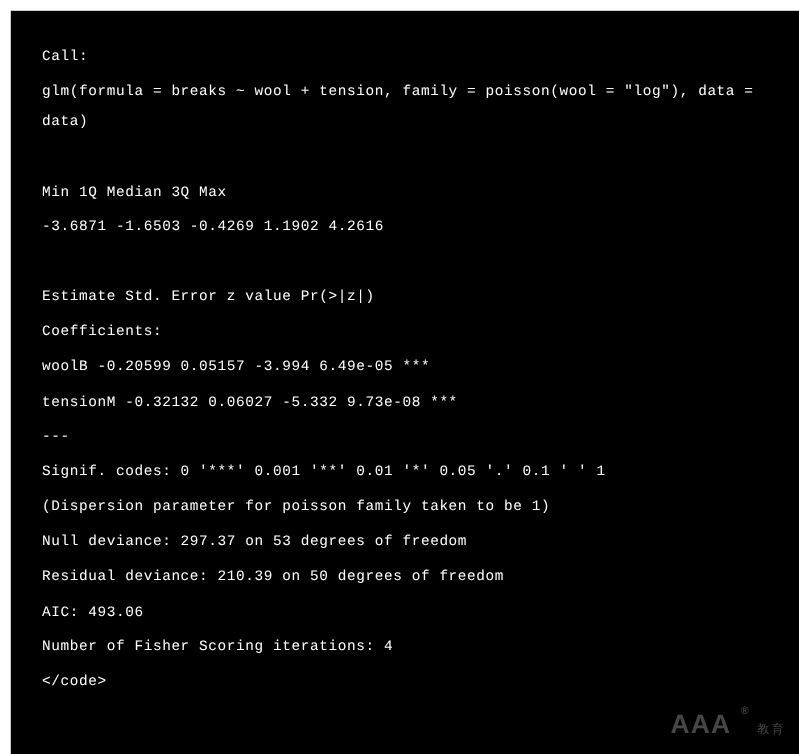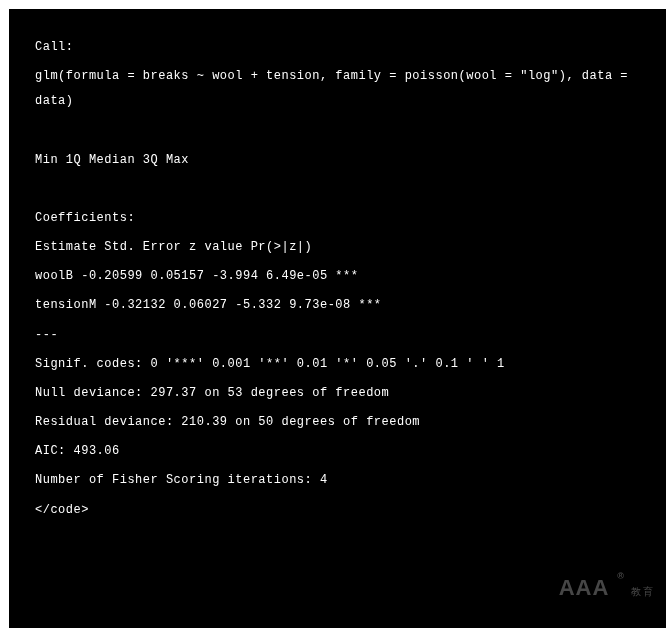--- a/index.html
+++ b/index.html
@@ -29,21 +29,21 @@
     }
     .line {
       white-space: pre-wrap;
       word-wrap: break-word;
     }
     .blank {
       height: 25px;
     }
     .watermark {
       position: absolute;
-      bottom: 20px;
+      bottom: 4px;
       right: 10px;
       color: #808080;
       font-family: Arial, sans-serif;
       font-size: 22px;
       font-weight: bold;
       letter-spacing: 1px;
       opacity: 0.55;
     }
     .watermark .reg {
       font-size: 9px;
@@ -59,27 +59,29 @@
     }
   </style>
 </head>
 <body>
 
 <div class="terminal">
   <div class="line">Call:</div>
   <div class="line">glm(formula = breaks ~ wool + tension, family = poisson(wool = "log"), data = data)</div>
   <div class="blank"></div>
   <div class="line">Min 1Q Median 3Q Max</div>
+  <div class="line">-3.6871 -1.6503 -0.4269 1.1902 4.2616</div>
   <div class="blank"></div>
+  <div class="line">Estimate Std. Error z value Pr(&gt;|z|)</div>
   <div class="line">Coefficients:</div>
-  <div class="line">Estimate Std. Error z value Pr(&gt;|z|)</div>
   <div class="line">woolB -0.20599 0.05157 -3.994 6.49e-05 ***</div>
   <div class="line">tensionM -0.32132 0.06027 -5.332 9.73e-08 ***</div>
   <div class="line">---</div>
   <div class="line">Signif. codes: 0 '***' 0.001 '**' 0.01 '*' 0.05 '.' 0.1 ' ' 1</div>
+  <div class="line">(Dispersion parameter for poisson family taken to be 1)</div>
   <div class="line">Null deviance: 297.37 on 53 degrees of freedom</div>
   <div class="line">Residual deviance: 210.39 on 50 degrees of freedom</div>
   <div class="line">AIC: 493.06</div>
   <div class="line">Number of Fisher Scoring iterations: 4</div>
   <div class="line">&lt;/code&gt;</div>
 
   <div class="watermark">
     <span>AAA</span><span class="reg">®</span><span class="sub">教育</span>
   </div>
 </div>

